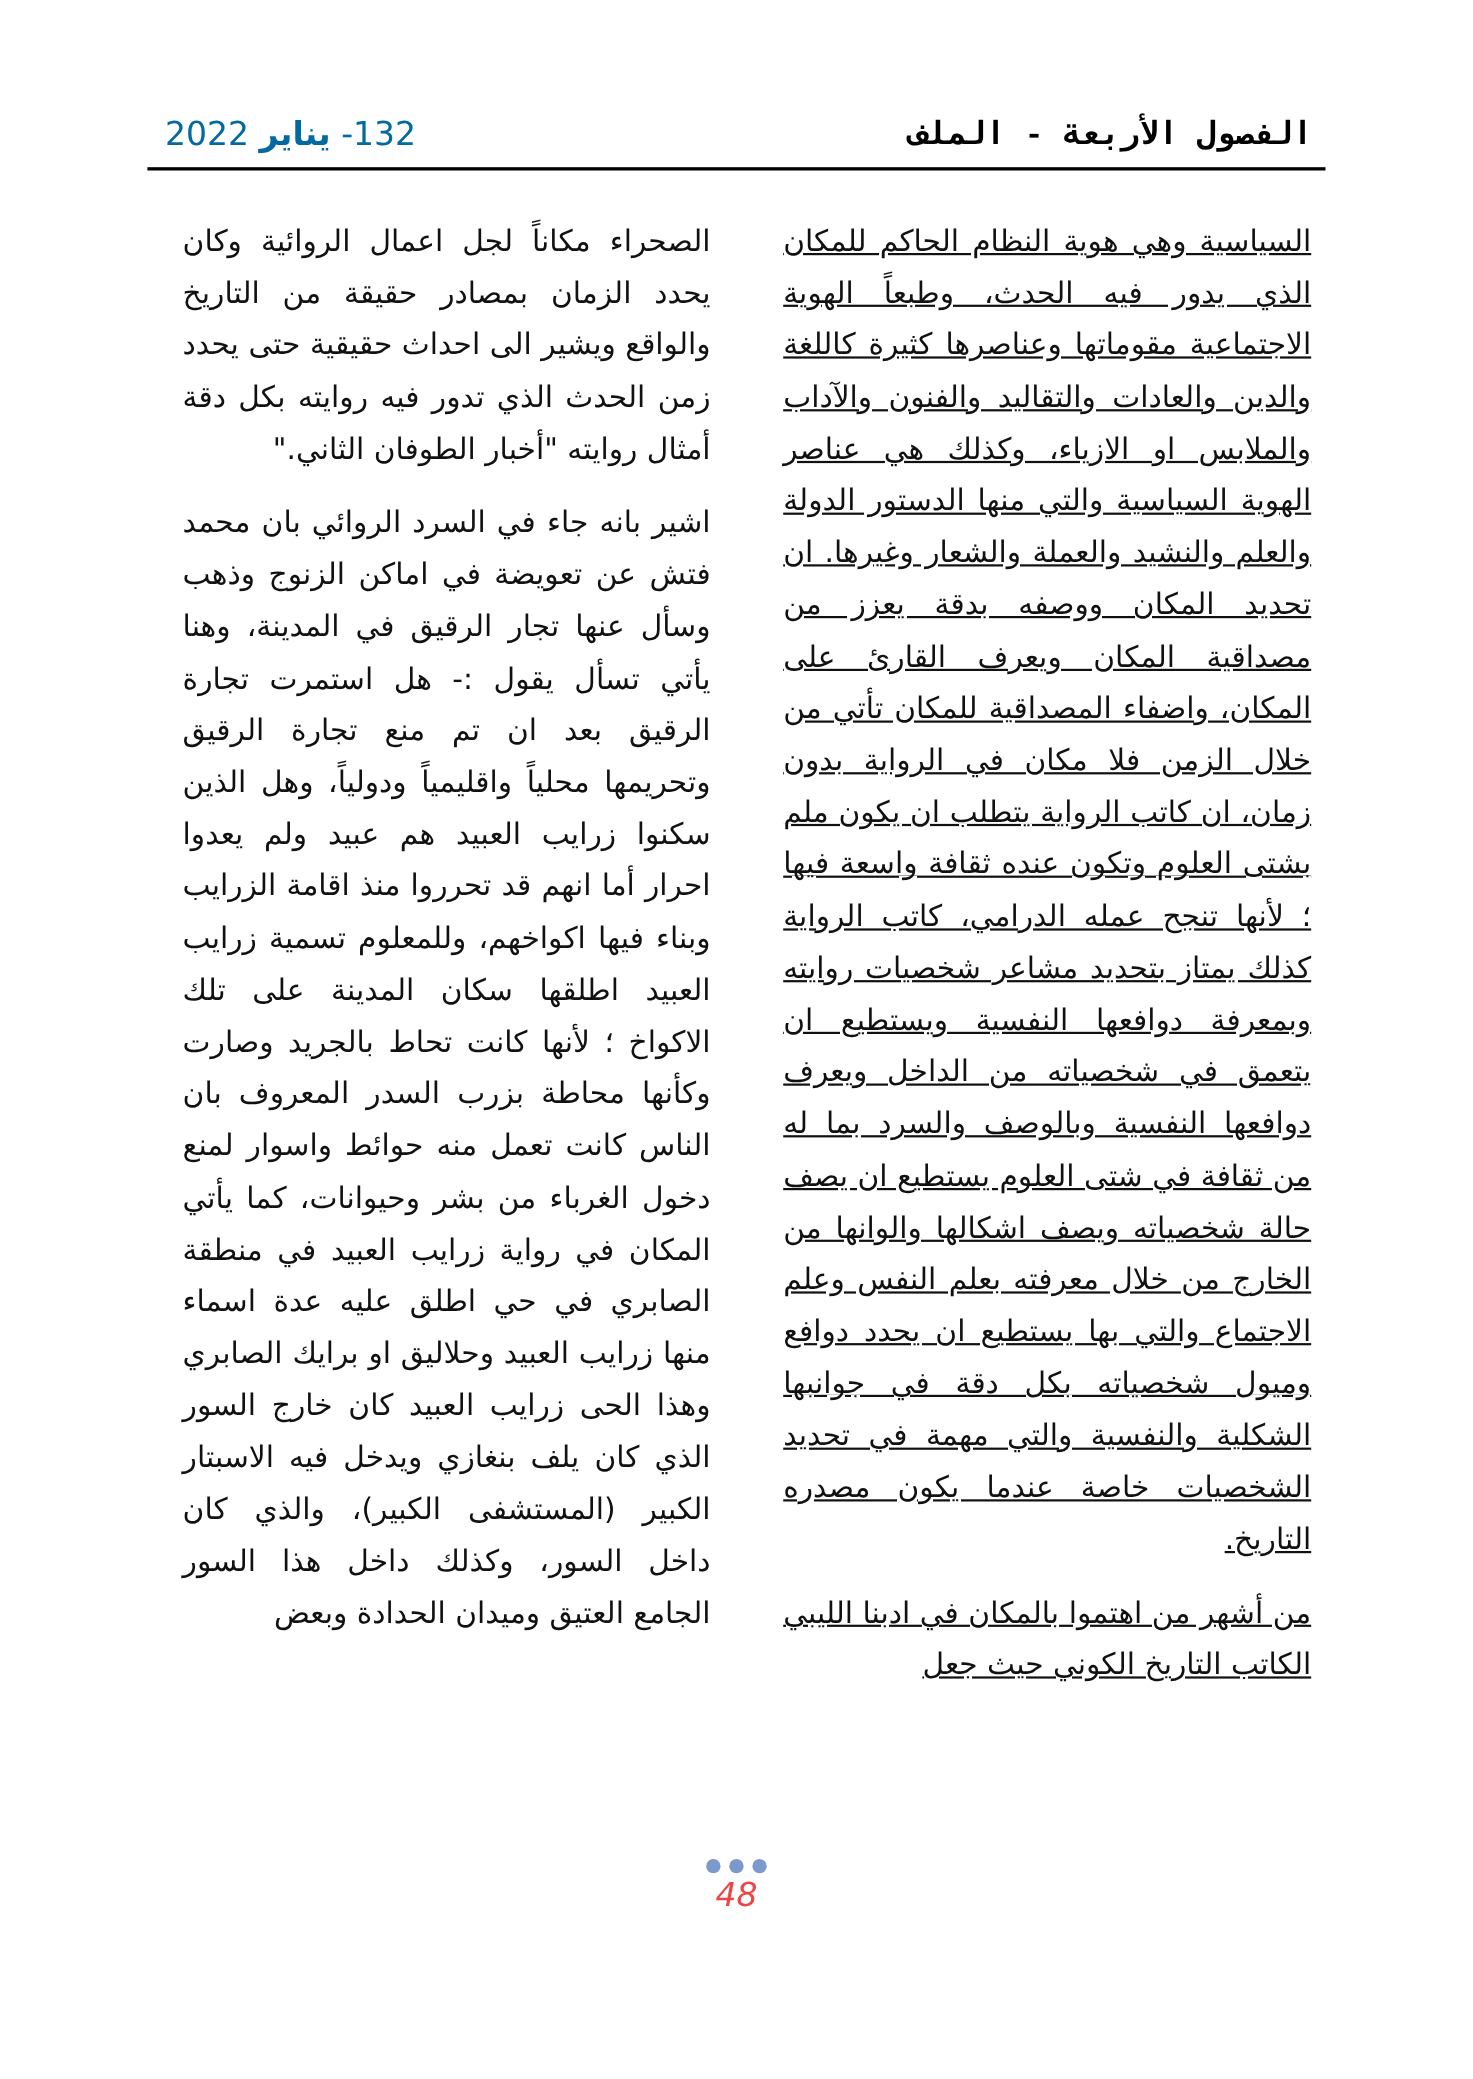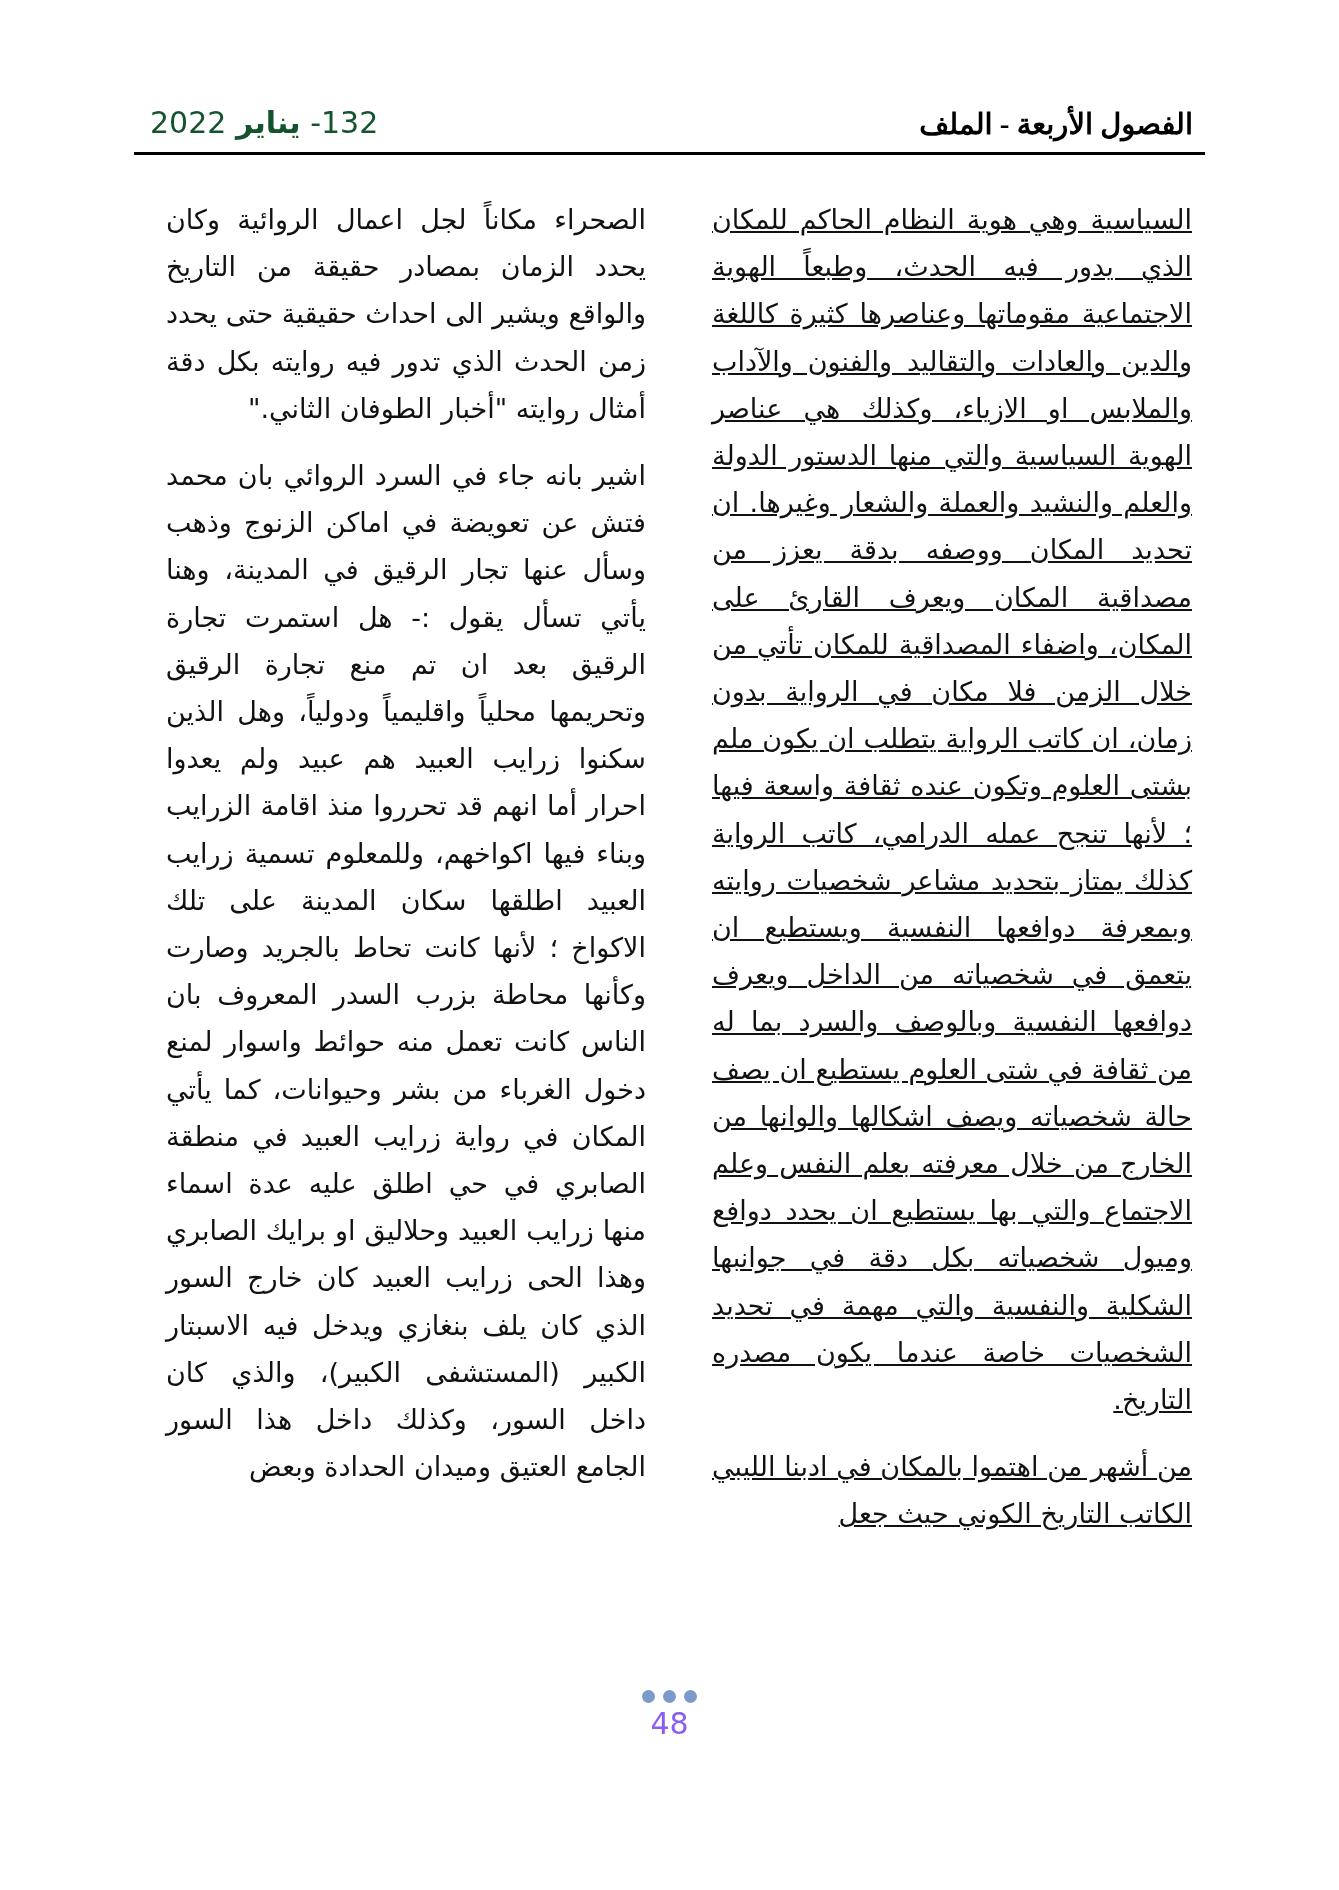--- a/index.html
+++ b/index.html
@@ -21,35 +21,35 @@
     top: 96px;
     width: 1071px;
     height: 56px;
     border-bottom: 3px solid #000000;
     direction: rtl;
   }
   .header-title {
     position: absolute;
     right: 12px;
     top: 10px;
-    font-family: Liberation Serif, serif;
+    font-family: Liberation Mono, monospace;
     font-weight: bold;
     font-size: 29px;
     line-height: 36px;
     color: #000;
     white-space: nowrap;
   }
   .header-issue {
     position: absolute;
     left: 16px;
     top: 8px;
     font-family: "DejaVu Sans", sans-serif;
     font-size: 30px;
     line-height: 38px;
-    color: #14532d;
+    color: #0369a1;
     white-space: nowrap;
     direction: rtl;
   }
   .header-issue .month {
     font-weight: bold;
   }
   .column {
     position: absolute;
     top: 196px;
     width: 480px;
@@ -82,23 +82,24 @@
     margin-left: 0;
   }
   .dot {
     width: 13px;
     height: 13px;
     border-radius: 50%;
     background: #7b9acb;
   }
   .page-number {
     font-family: "DejaVu Sans", sans-serif;
+    font-style: italic;
     font-size: 30px;
     line-height: 36px;
-    color: #8b5cf6;
+    color: #ef4444;
     margin-top: 2px;
   }
 </style>
 </head>
 <body>
 
 <header class="page-header">
   <div class="header-title">الفصول الأربعة - الملف</div>
   <div class="header-issue">
     <span>132-</span>

